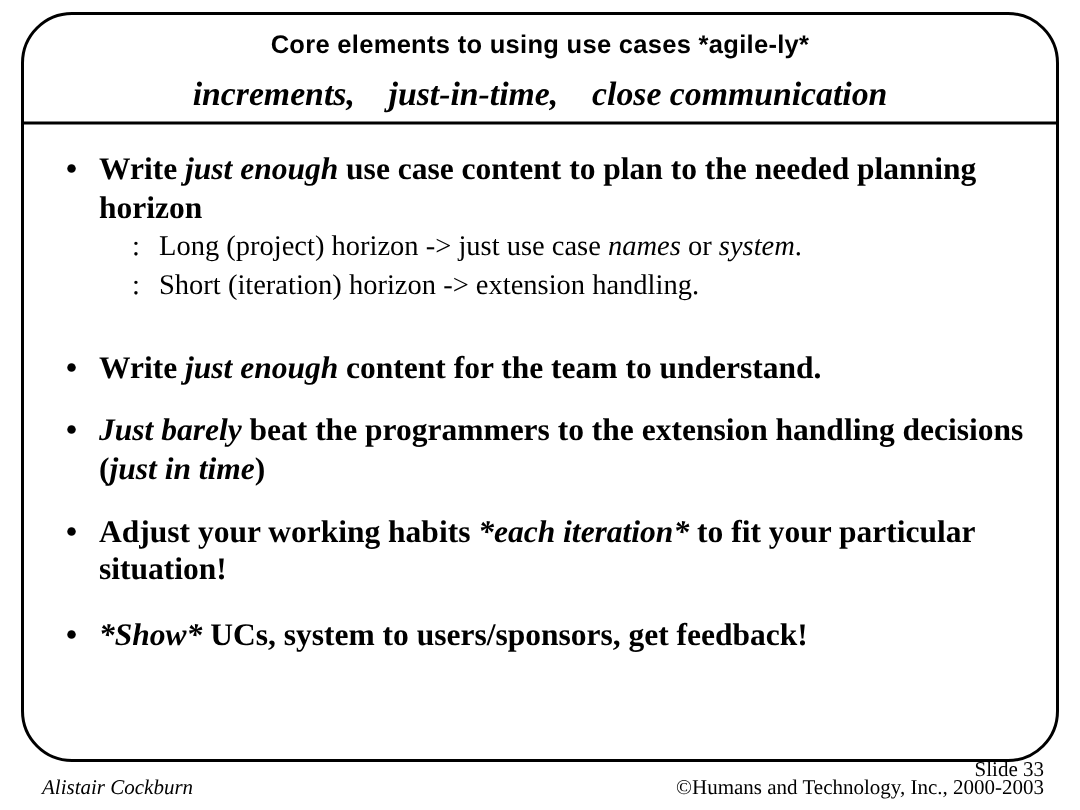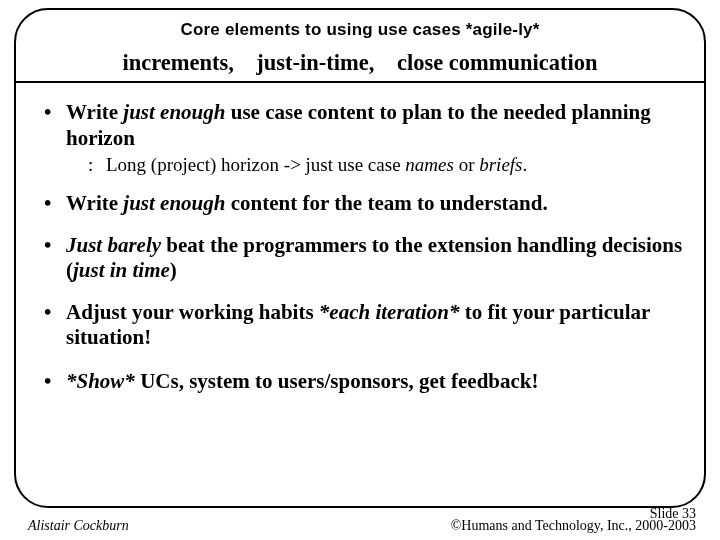--- a/index.html
+++ b/index.html
@@ -24,20 +24,21 @@
     font-family: Arial, Helvetica, sans-serif;
     font-weight: 700;
     font-size: 17px;
     letter-spacing: 0.2px;
   }
   .subtitle {
     position: absolute;
     left: 0; right: 0; top: 50px;
     text-align: center;
     font-family: "Times New Roman", Times, serif;
+    font-style: italic;
     font-weight: 700;
     font-size: 22.5px;
     white-space: pre;
   }
   .hr {
     position: absolute;
     left: 14px; right: 14px; top: 81px;
     height: 0;
     border-top: 2.5px solid #000;
   }
@@ -68,21 +69,21 @@
     padding-left: 40px;
     position: relative;
     margin-top: 2px;
   }
   .sub::before {
     content: ":";
     position: absolute;
     left: 22px; top: 0;
   }
   .sub .i { font-style: italic; text-align: right; }
-  .gap-s { margin-bottom: 14px; }
+  .gap-s { margin-bottom: 30px; }
   .gap-m { margin-bottom: 16px; }
 
   .footer {
     position: absolute;
     left: 28px; right: 24px; bottom: 6px;
     font-size: 14px;
     font-family: "Times New Roman", Times, serif;
   }
   .author { position: absolute; left: 0; bottom: 0; font-style: italic; }
   .copyright { position: absolute; left: 0; right: 0; bottom: 0; text-align: right; }
@@ -96,21 +97,24 @@
 
   <div class="title">Core elements to using use cases *agile-ly*</div>
   <div class="subtitle">increments,    just-in-time,    close communication</div>
   <div class="hr"></div>
 
   <div class="body">
 
     <div class="bullet gap-s">
       <span>Write </span><span class="i">just enough</span><span> use case content to plan to the needed planning horizon</span>
       <div class="sub">
-        <span>Long (project) horizon -&gt; just use case </span><span class="i">names</span><span> or </span><span class="i">briefs</span><span>.</span>
+        <span>Long (project) horizon -&gt; just use case </span><span class="i">names</span><span> or </span><span class="i">system</span><span>.</span>
+      </div>
+      <div class="sub">
+        <span>Short (iteration) horizon -&gt; extension handling.</span>
       </div>
     </div>
 
     <div class="bullet gap-m">
       <span>Write </span><span class="i">just enough</span><span> content for the team to understand.</span>
     </div>
 
     <div class="bullet gap-m">
       <span class="i">Just barely</span><span> beat the programmers to the extension handling decisions (</span><span class="i">just in time</span><span>)</span>
     </div>

